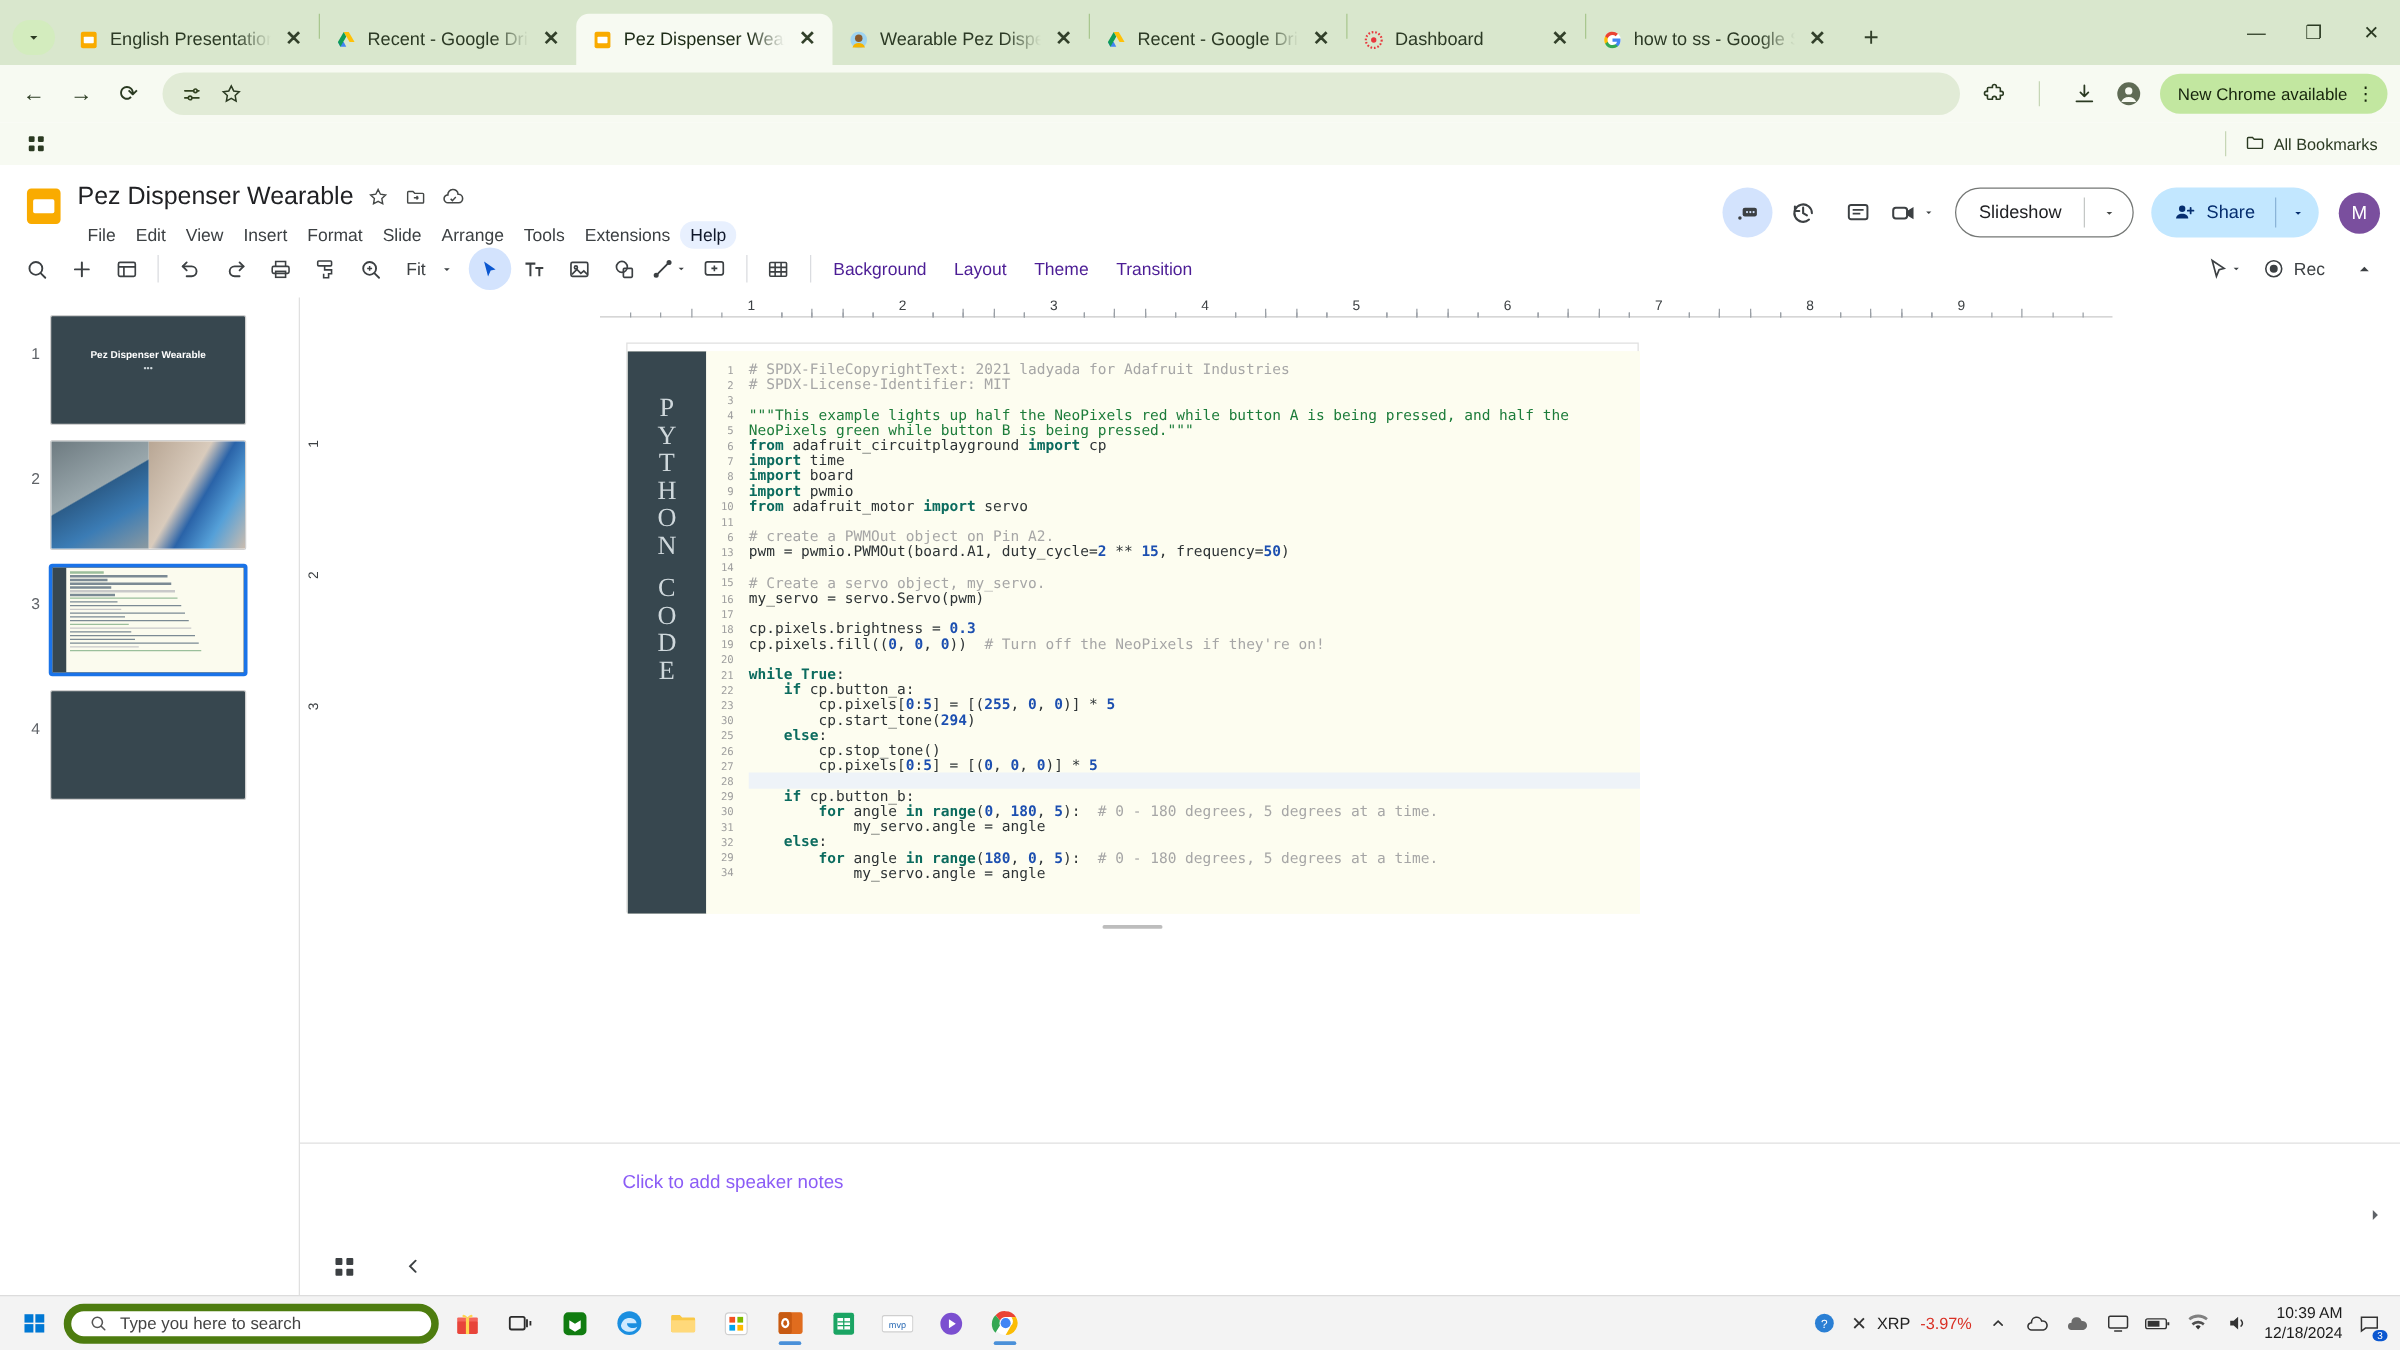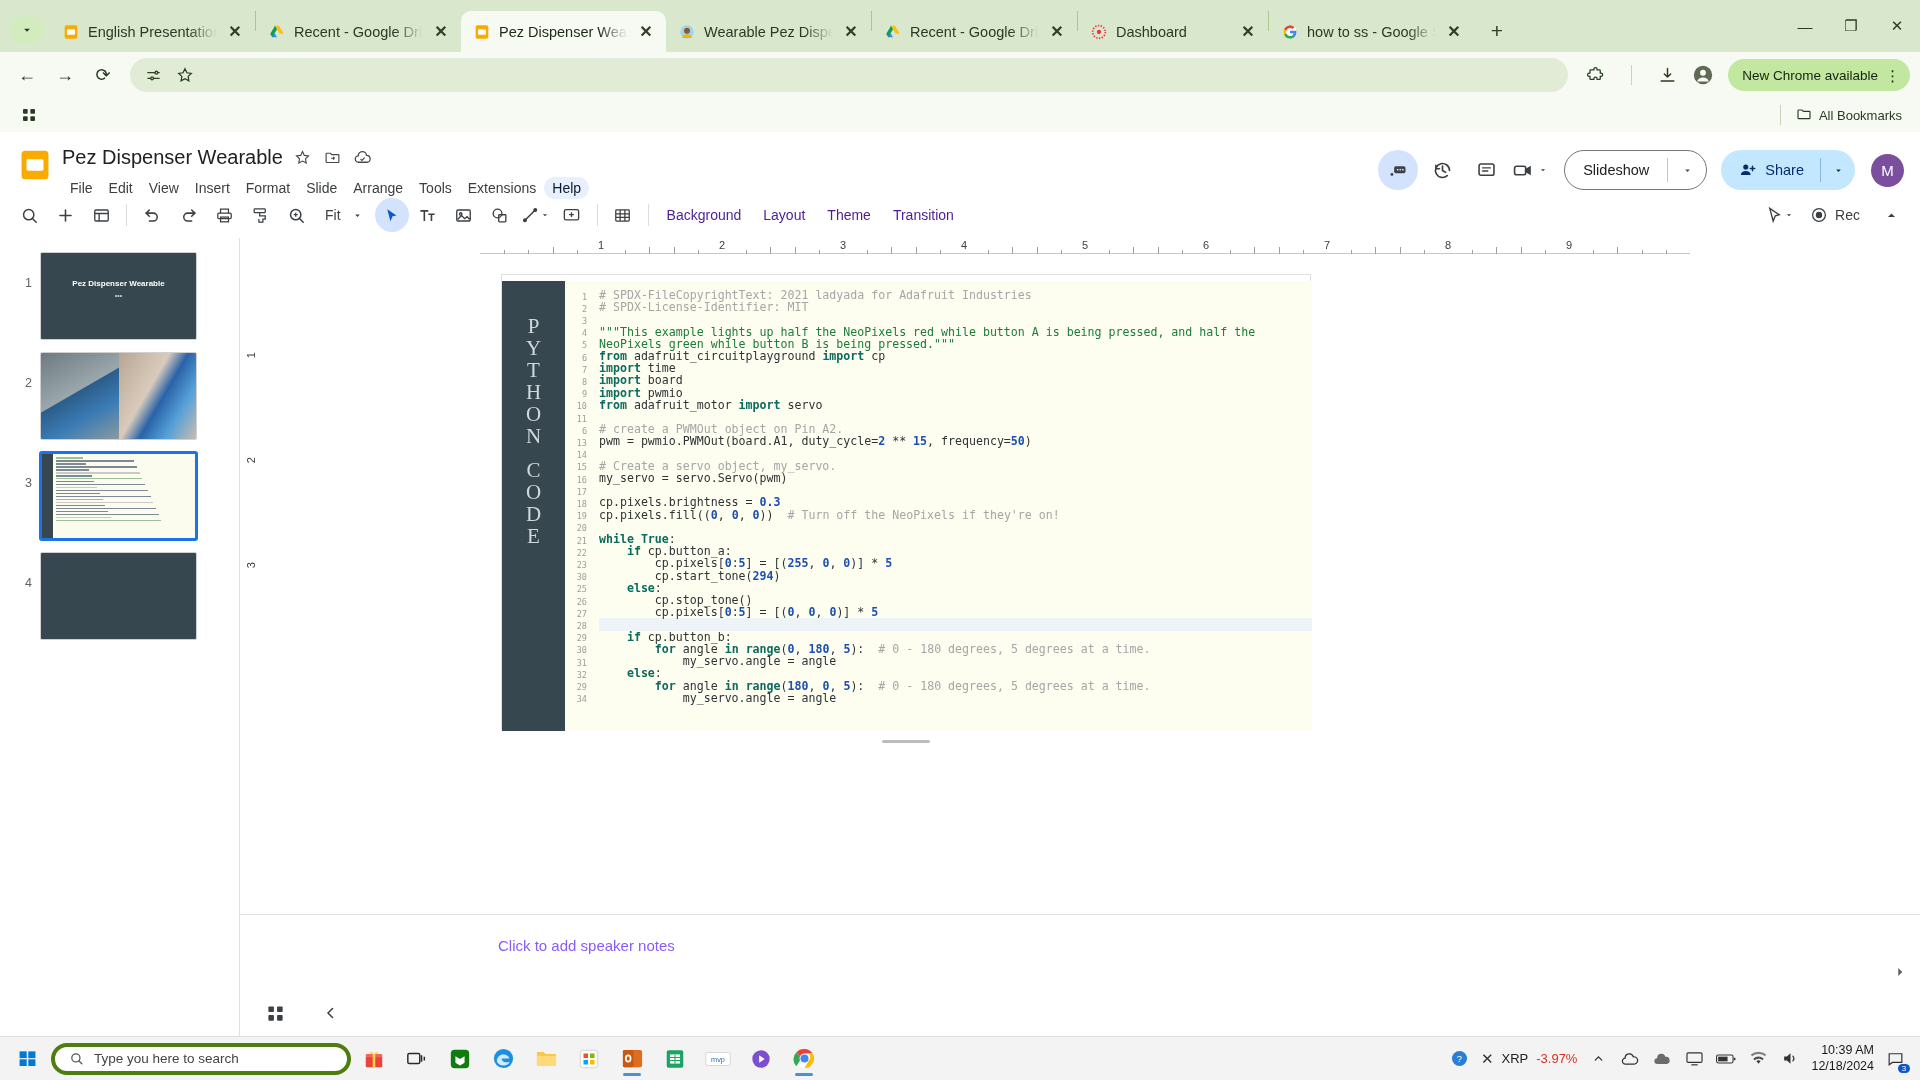--- a/index.html
+++ b/index.html
@@ -150,21 +150,21 @@
   .notes-collapse{position:absolute;right:8px;bottom:6px;width:24px;height:24px;display:flex;align-items:center;justify-content:center;color:#5f6368;cursor:pointer;}
 
   .bottombar{height:46px;display:flex;align-items:center;padding-left:20px;gap:26px;background:#fff;}
   .bb-ico{width:30px;height:30px;display:flex;align-items:center;justify-content:center;color:#3c4043;cursor:pointer;}
 
   
   .taskbar{ height:44px;background:#f3f3f3;display:flex;align-items:center;padding:0 6px;gap:3px;border-top:1px solid #dcdcdc;}
   .start{width:42px;height:38px;display:flex;align-items:center;justify-content:center;cursor:pointer;}
   .searchbox{
     width:300px;height:32px;background:#fff;border-radius:16px;display:flex;align-items:center;gap:10px;padding:0 14px;
-    font-size:13.5px;color:#444;border:4px solid #4d7c0f;cursor:text;
+    font-size:13.5px;color:#444;border:6px solid #4d7c0f;cursor:text;
   }
   .tb-app{width:40px;height:38px;display:flex;align-items:center;justify-content:center;cursor:pointer;position:relative;}
   .tb-app.run::after{content:"";position:absolute;bottom:2px;left:50%;transform:translateX(-50%);width:18px;height:3px;border-radius:2px;background:#4a90d9;}
   .tray{margin-left:auto;display:flex;align-items:center;gap:10px;padding-right:8px;font-size:12px;color:#222;}
   .tray-ico{width:22px;height:22px;display:flex;align-items:center;justify-content:center;cursor:pointer;}
   .clock{line-height:1.25;text-align:right;font-size:12.5px;color:#1b1b1b;cursor:pointer;}
   .stock{display:flex;align-items:center;gap:8px;font-size:13px;}
   .neg{color:#d93025;}
   .badge{position:relative;}
   .badge .b{position:absolute;right:-4px;bottom:-3px;background:#0b57d0;color:#fff;font-size:8px;border-radius:7px;padding:0 3px;min-width:12px;text-align:center;}

